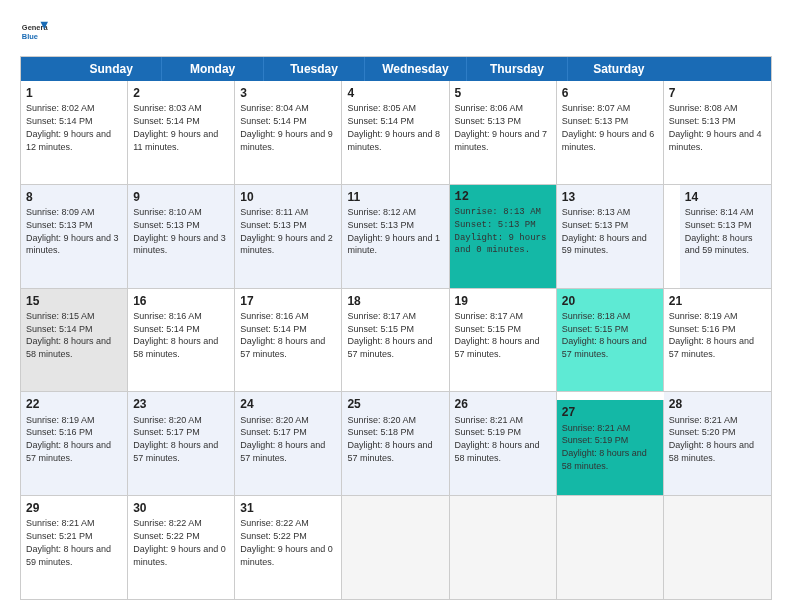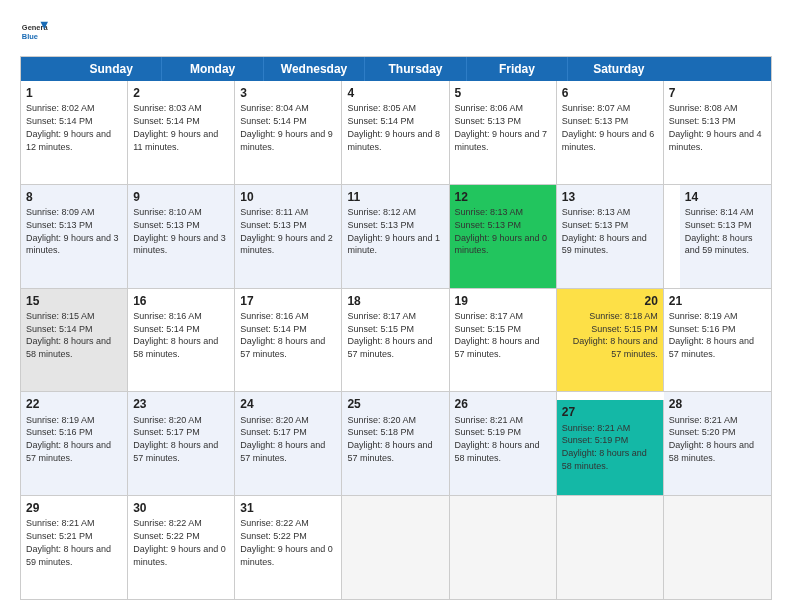--- a/index.html
+++ b/index.html
@@ -128,51 +128,51 @@
     <div class="title-block">
       <div class="month-title"></div>
       <div class="location"></div>
     </div>
   </div>
 
   <div class="calendar">
     <div class="cal-header">
     <div class="cal-header-cell">Sunday</div>
         <div class="cal-header-cell">Monday</div>
+        <div class="cal-header-cell">Tuesday</div>
         <div class="cal-header-cell">Wednesday</div>
         <div class="cal-header-cell">Thursday</div>
-        <div class="cal-header-cell">Friday</div>
         <div class="cal-header-cell">Saturday</div>
       </div>
     <div class="cal-body">
     <div class="cal-row">
           <div class="cal-cell" style="background: rgb(255, 255, 255);"><span class="day-num">1</span><span class="cell-text">Sunrise: 8:02 AM<br>Sunset: 5:14 PM<br>Daylight: 9 hours and 12 minutes.</span></div>
           <div class="cal-cell" style="background: rgb(255, 255, 255);"><span class="day-num">2</span><span class="cell-text">Sunrise: 8:03 AM<br>Sunset: 5:14 PM<br>Daylight: 9 hours and 11 minutes.</span></div>
           <div class="cal-cell" style="background: rgb(255, 255, 255);"><span class="day-num">3</span><span class="cell-text">Sunrise: 8:04 AM<br>Sunset: 5:14 PM<br>Daylight: 9 hours and 9 minutes.</span></div>
           <div class="cal-cell" style="background: rgb(255, 255, 255);"><span class="day-num">4</span><span class="cell-text">Sunrise: 8:05 AM<br>Sunset: 5:14 PM<br>Daylight: 9 hours and 8 minutes.</span></div>
           <div class="cal-cell" style="background: rgb(255, 255, 255);"><span class="day-num">5</span><span class="cell-text">Sunrise: 8:06 AM<br>Sunset: 5:13 PM<br>Daylight: 9 hours and 7 minutes.</span></div>
           <div class="cal-cell" style="background: rgb(255, 255, 255);"><span class="day-num">6</span><span class="cell-text">Sunrise: 8:07 AM<br>Sunset: 5:13 PM<br>Daylight: 9 hours and 6 minutes.</span></div>
           <div class="cal-cell" style="background: rgb(255, 255, 255);"><span class="day-num">7</span><span class="cell-text">Sunrise: 8:08 AM<br>Sunset: 5:13 PM<br>Daylight: 9 hours and 4 minutes.</span></div>
         </div>
         <div class="cal-row">
           <div class="cal-cell" style="background: rgb(238, 242, 250);"><span class="day-num">8</span><span class="cell-text">Sunrise: 8:09 AM<br>Sunset: 5:13 PM<br>Daylight: 9 hours and 3 minutes.</span></div>
           <div class="cal-cell" style="background: rgb(238, 242, 250);"><span class="day-num">9</span><span class="cell-text">Sunrise: 8:10 AM<br>Sunset: 5:13 PM<br>Daylight: 9 hours and 3 minutes.</span></div>
           <div class="cal-cell" style="background: rgb(238, 242, 250);"><span class="day-num">10</span><span class="cell-text">Sunrise: 8:11 AM<br>Sunset: 5:13 PM<br>Daylight: 9 hours and 2 minutes.</span></div>
           <div class="cal-cell" style="background: rgb(238, 242, 250);"><span class="day-num">11</span><span class="cell-text">Sunrise: 8:12 AM<br>Sunset: 5:13 PM<br>Daylight: 9 hours and 1 minute.</span></div>
-          <div class="cal-cell" style="background: #22c55e;"><span class="day-num">12</span><span class="cell-text">Sunrise: 8:13 AM<br>Sunset: 5:13 PM<br>Daylight: 9 hours and 0 minutes.</span></div>
+          <div class="cal-cell" style="background: #14b8a6; font-family: Liberation Mono, monospace;"><span class="day-num">12</span><span class="cell-text">Sunrise: 8:13 AM<br>Sunset: 5:13 PM<br>Daylight: 9 hours and 0 minutes.</span></div>
           <div class="cal-cell" style="background: rgb(238, 242, 250);"><span class="day-num">13</span><span class="cell-text">Sunrise: 8:13 AM<br>Sunset: 5:13 PM<br>Daylight: 8 hours and 59 minutes.</span></div>
           <div class="cal-cell" style="background: rgb(238, 242, 250); margin-left: 16px;"><span class="day-num">14</span><span class="cell-text">Sunrise: 8:14 AM<br>Sunset: 5:13 PM<br>Daylight: 8 hours and 59 minutes.</span></div>
         </div>
         <div class="cal-row">
           <div class="cal-cell" style="background: #e5e5e5;"><span class="day-num">15</span><span class="cell-text">Sunrise: 8:15 AM<br>Sunset: 5:14 PM<br>Daylight: 8 hours and 58 minutes.</span></div>
           <div class="cal-cell" style="background: rgb(255, 255, 255);"><span class="day-num">16</span><span class="cell-text">Sunrise: 8:16 AM<br>Sunset: 5:14 PM<br>Daylight: 8 hours and 58 minutes.</span></div>
           <div class="cal-cell" style="background: rgb(255, 255, 255);"><span class="day-num">17</span><span class="cell-text">Sunrise: 8:16 AM<br>Sunset: 5:14 PM<br>Daylight: 8 hours and 57 minutes.</span></div>
           <div class="cal-cell" style="background: rgb(255, 255, 255);"><span class="day-num">18</span><span class="cell-text">Sunrise: 8:17 AM<br>Sunset: 5:15 PM<br>Daylight: 8 hours and 57 minutes.</span></div>
           <div class="cal-cell" style="background: rgb(255, 255, 255);"><span class="day-num">19</span><span class="cell-text">Sunrise: 8:17 AM<br>Sunset: 5:15 PM<br>Daylight: 8 hours and 57 minutes.</span></div>
-          <div class="cal-cell" style="background: #fde047; text-align: right;"><span class="day-num">20</span><span class="cell-text">Sunrise: 8:18 AM<br>Sunset: 5:15 PM<br>Daylight: 8 hours and 57 minutes.</span></div>
+          <div class="cal-cell" style="background: #5eead4;"><span class="day-num">20</span><span class="cell-text">Sunrise: 8:18 AM<br>Sunset: 5:15 PM<br>Daylight: 8 hours and 57 minutes.</span></div>
           <div class="cal-cell" style="background: rgb(255, 255, 255);"><span class="day-num">21</span><span class="cell-text">Sunrise: 8:19 AM<br>Sunset: 5:16 PM<br>Daylight: 8 hours and 57 minutes.</span></div>
         </div>
         <div class="cal-row">
           <div class="cal-cell" style="background: rgb(238, 242, 250);"><span class="day-num">22</span><span class="cell-text">Sunrise: 8:19 AM<br>Sunset: 5:16 PM<br>Daylight: 8 hours and 57 minutes.</span></div>
           <div class="cal-cell" style="background: rgb(238, 242, 250);"><span class="day-num">23</span><span class="cell-text">Sunrise: 8:20 AM<br>Sunset: 5:17 PM<br>Daylight: 8 hours and 57 minutes.</span></div>
           <div class="cal-cell" style="background: rgb(238, 242, 250);"><span class="day-num">24</span><span class="cell-text">Sunrise: 8:20 AM<br>Sunset: 5:17 PM<br>Daylight: 8 hours and 57 minutes.</span></div>
           <div class="cal-cell" style="background: rgb(238, 242, 250);"><span class="day-num">25</span><span class="cell-text">Sunrise: 8:20 AM<br>Sunset: 5:18 PM<br>Daylight: 8 hours and 57 minutes.</span></div>
           <div class="cal-cell" style="background: rgb(238, 242, 250);"><span class="day-num">26</span><span class="cell-text">Sunrise: 8:21 AM<br>Sunset: 5:19 PM<br>Daylight: 8 hours and 58 minutes.</span></div>
           <div class="cal-cell" style="background: #14b8a6; margin-top: 8px;"><span class="day-num">27</span><span class="cell-text">Sunrise: 8:21 AM<br>Sunset: 5:19 PM<br>Daylight: 8 hours and 58 minutes.</span></div>
           <div class="cal-cell" style="background: rgb(238, 242, 250);"><span class="day-num">28</span><span class="cell-text">Sunrise: 8:21 AM<br>Sunset: 5:20 PM<br>Daylight: 8 hours and 58 minutes.</span></div>

